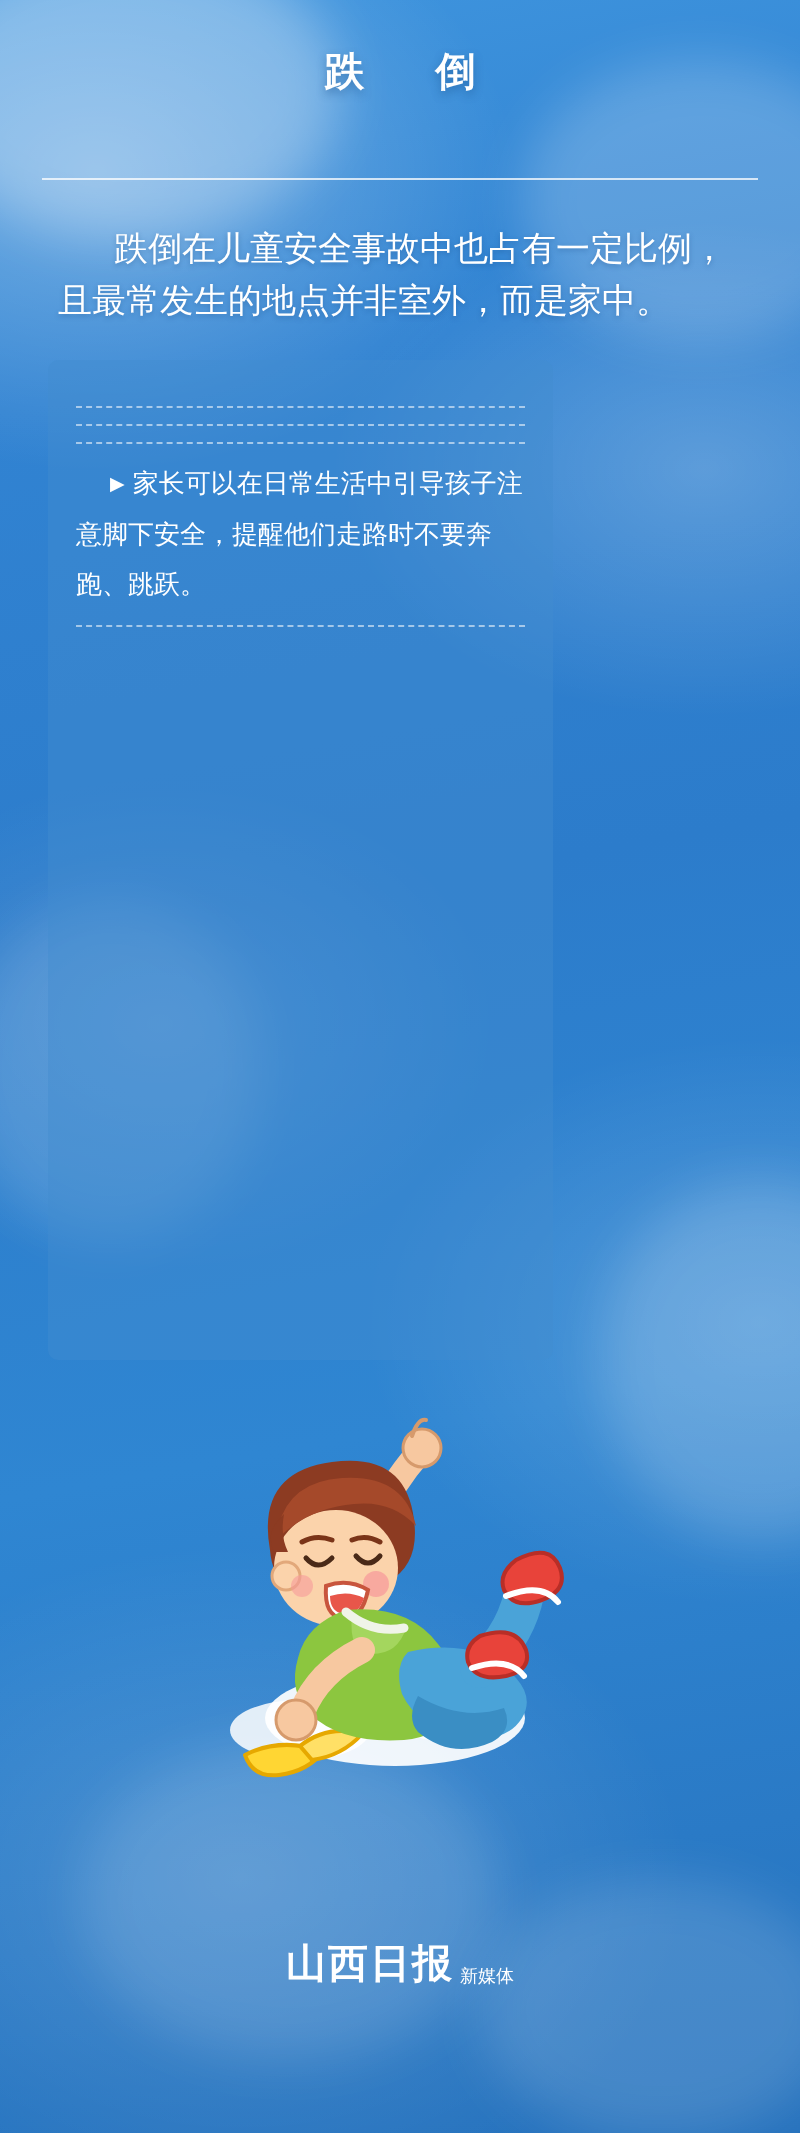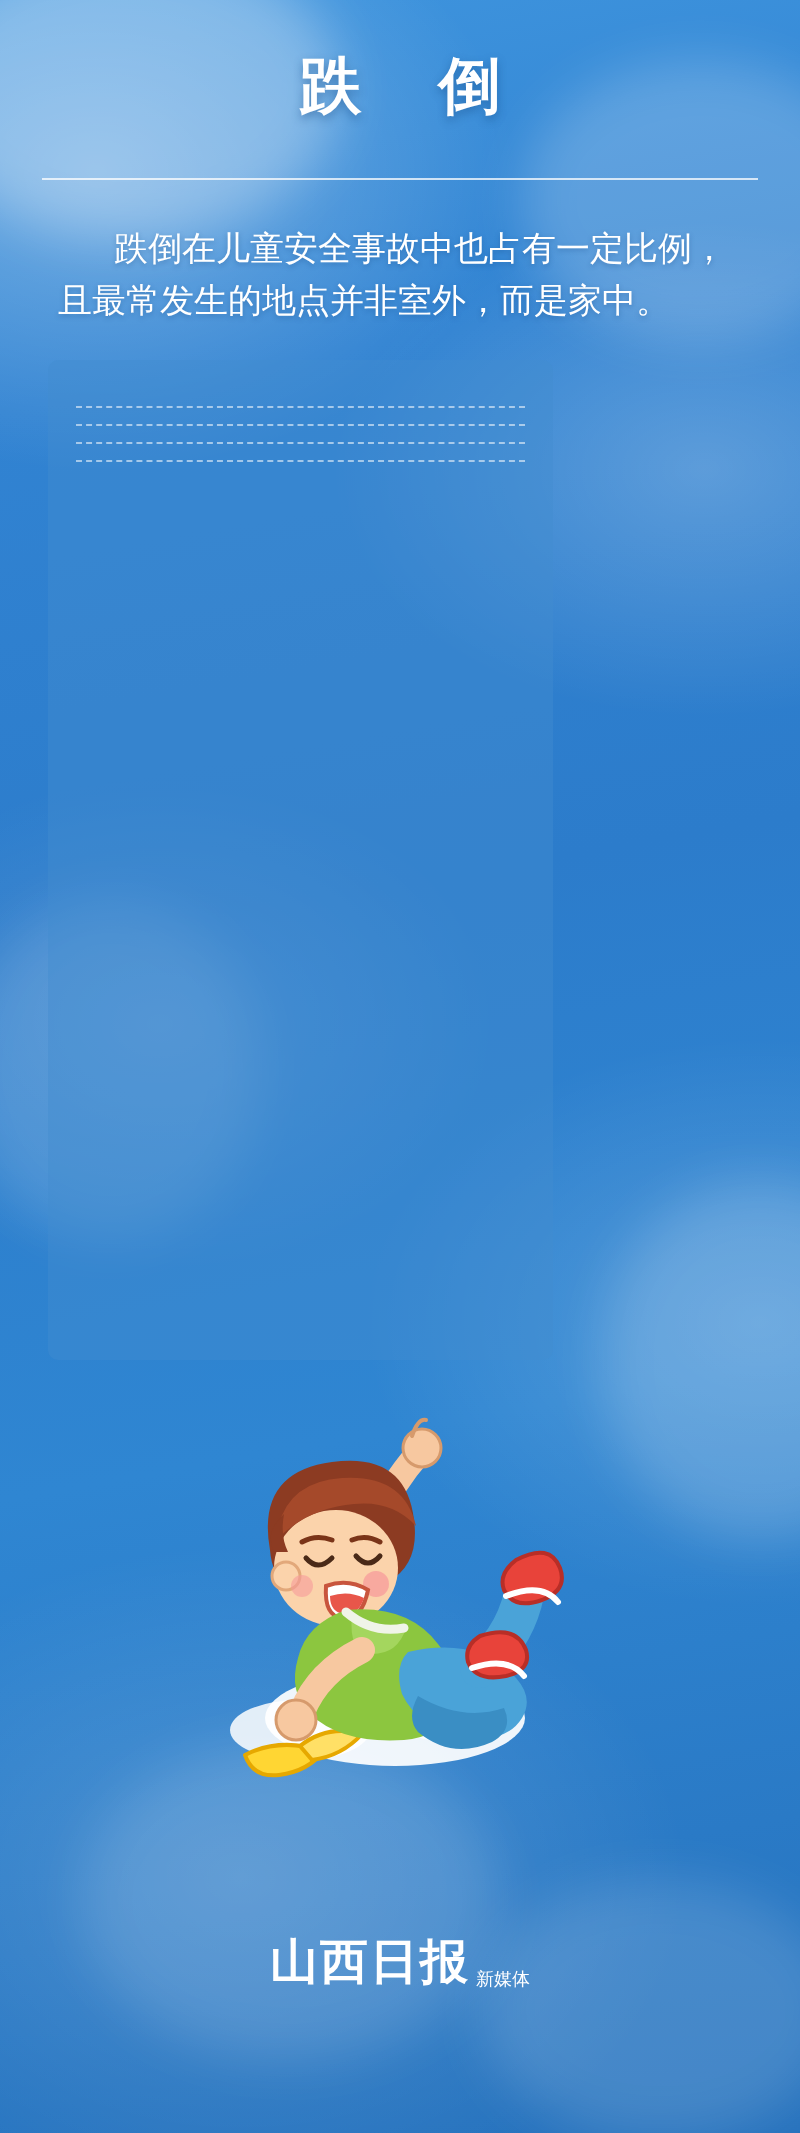--- a/index.html
+++ b/index.html
@@ -36,21 +36,21 @@
 
   .title-wrap {
     position: absolute;
     top: 44px;
     left: 0;
     width: 800px;
     text-align: center;
   }
 
   .title {
-    font-size: 62px;
+    font-size: 40px;
     font-weight: bold;
     letter-spacing: 30px;
     color: #ffffff;
     text-shadow: 0 4px 10px rgba(20,70,130,0.45);
     text-indent: 30px;
     font-family: "Liberation Sans", sans-serif;
   }
 
   .title-rule {
     position: absolute;
@@ -121,25 +121,26 @@
     text-align: center;
   }
 
   .logo-row {
     display: inline-flex;
     align-items: flex-end;
     gap: 6px;
   }
 
   .logo-mark {
-    font-size: 48px;
+    font-size: 40px;
     font-weight: bold;
     color: #ffffff;
     letter-spacing: 2px;
     font-family: "Liberation Serif", serif;
+    margin-top: 6px;
   }
 
   .logo-sub {
     font-size: 18px;
     color: #ffffff;
     font-weight: normal;
     padding-bottom: 3px;
   }
 </style>
 </head>
@@ -163,20 +164,23 @@
   <div class="lead">跌倒在儿童安全事故中也占有一定比例，且最常发生的地点并非室外，而是家中。</div>
 
   <div class="panel">
 
     <div class="sep"></div>
 
     <div class="sep"></div>
 
     <div class="sep"></div>
 
+    <div class="item">
+      <span class="arrow">▶</span><span>家长可以在日常生活中引导孩子注意脚下安全，提醒他们走路时不要奔跑、跳跃。</span>
+    </div>
     <div class="sep"></div>
 
 
   </div>
 
   <svg class="illus" viewBox="0 0 420 400" xmlns="http://www.w3.org/2000/svg">
 
     <ellipse cx="245" cy="318" rx="130" ry="48" fill="#ffffff" opacity="0.92"></ellipse>
     <ellipse cx="150" cy="330" rx="70" ry="30" fill="#ffffff" opacity="0.85"></ellipse>
     <ellipse cx="300" cy="300" rx="70" ry="42" fill="#ffffff" opacity="0.8"></ellipse>

